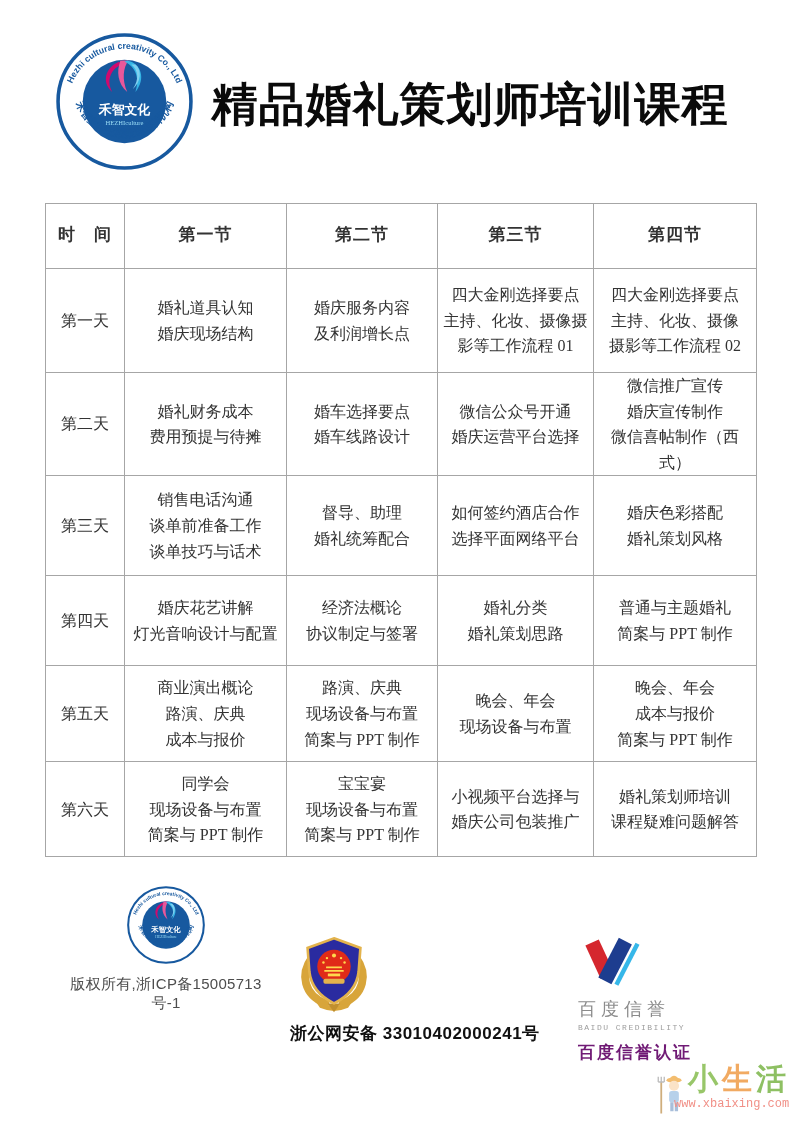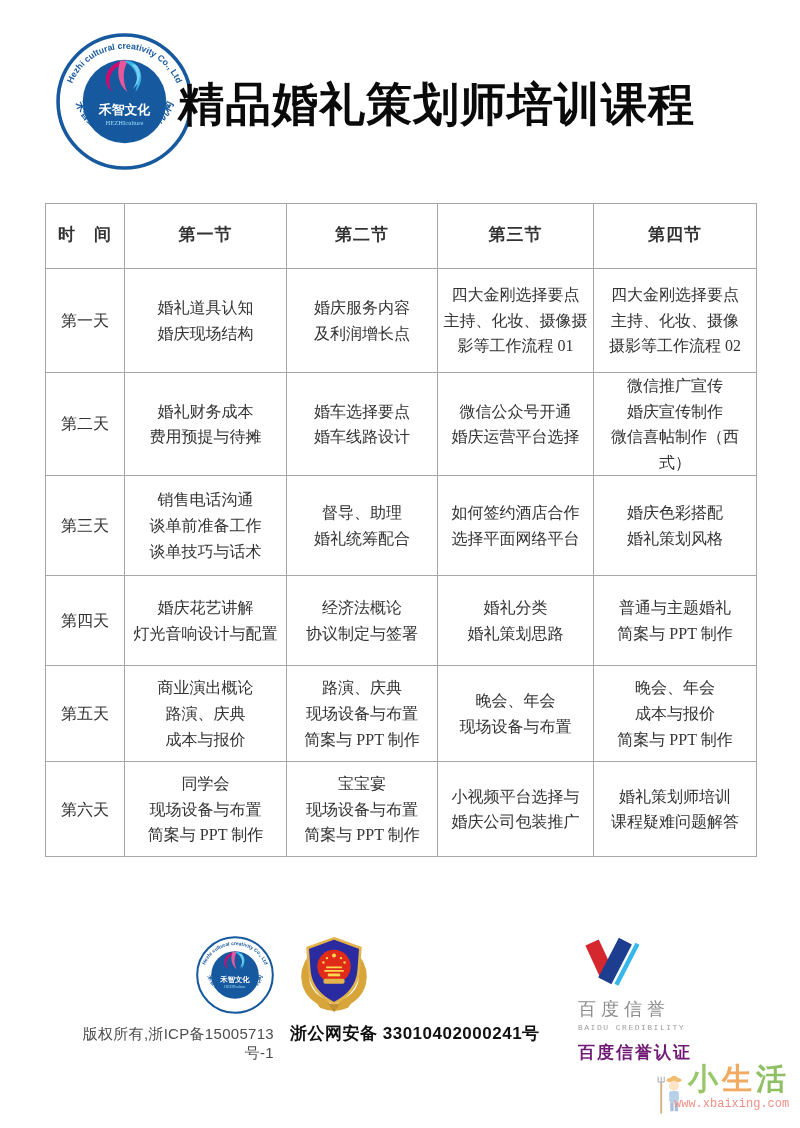--- a/index.html
+++ b/index.html
@@ -5,40 +5,40 @@
   html,body{margin:0;padding:0;background:#ffffff;}
   .page{
     position:relative;width:800px;height:1128px;background:#ffffff;overflow:hidden;
     font-family:"Liberation Serif","DejaVu Serif",serif;
   }
 
   
   .hezhi-top{position:absolute;left:56px;top:33px;width:137px;height:137px;}
   .page-title{
     position:absolute;left:178px;top:80px;width:584px;margin:0;
-    font-size:46px;font-weight:bold;color:#0a0a0a;
+    font-size:46px;font-weight:bold;color:#0a0a0a;text-align:center;
     letter-spacing:1px;white-space:nowrap;line-height:1.1;
   }
 
   
   table.schedule{
     position:absolute;left:45px;top:203px;width:711px;
     border-collapse:collapse;table-layout:fixed;color:#333333;
   }
   table.schedule th,table.schedule td{
     border:1px solid #a6a6a6;text-align:center;vertical-align:middle;
     white-space:pre-line;line-height:1.6;padding:0 2px;font-size:16px;
   }
   table.schedule th{font-weight:600;font-size:17px;letter-spacing:1px;font-family:Liberation Mono, monospace;}
   td.day-cell{font-size:17px;font-family:Liberation Serif, serif;}
   tr.hdr{height:65px;} tr.r0{height:104px;} tr.r1{height:90px;} tr.r2{height:100px;}
   tr.r3{height:90px;} tr.r4{height:96px;} tr.r5{height:95px;}
 
   
-  .f-icp{position:absolute;left:58px;top:936px;width:216px;text-align:right;}
+  .f-icp{position:absolute;left:58px;top:886px;width:216px;text-align:center;}
   .f-icp .logo{width:78px;height:78px;}
   .f-icp .cap{margin-top:7px;font-family:"Liberation Sans","DejaVu Sans",sans-serif;
     font-size:15px;color:#4d4d4d;letter-spacing:.3px;}
 
   .f-police{position:absolute;left:290px;top:926px;width:260px;text-align:left;}
   .f-police .badge{width:88px;height:88px;}
   .f-police .cap{margin-top:4px;font-family:"Liberation Sans","DejaVu Sans",sans-serif;
     font-size:17px;font-weight:bold;color:#101010;letter-spacing:.5px;}
 
   .f-baidu{position:absolute;left:578px;top:936px;width:156px;text-align:left;

